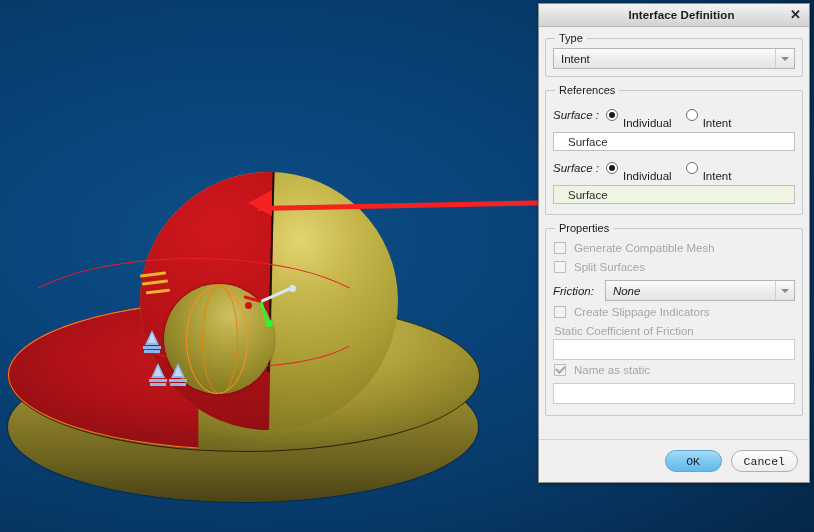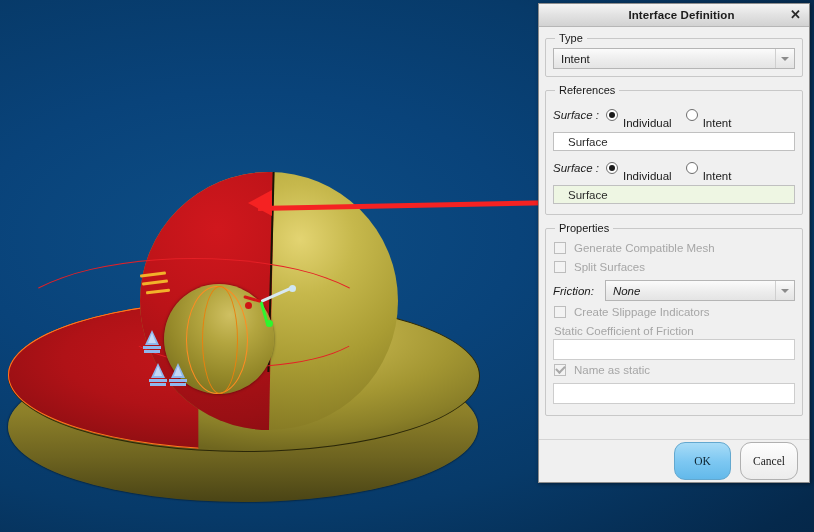--- a/index.html
+++ b/index.html
@@ -249,25 +249,25 @@
   }
 
   .btnbar {
     flex:0 0 auto; height:42px;
     border-top:1px solid #d4d4d4;
     background:#f0f0f0;
     display:flex; align-items:center; justify-content:flex-end;
     gap:9px; padding:0 11px;
   }
   .btn {
-    min-width:57px; height:38px; padding:0 12px;
+    min-width:57px; height:22px; padding:0 12px;
     font-size:11.5px; border-radius:11px;
     display:flex; align-items:center; justify-content:center;
     cursor:pointer; box-sizing:border-box;
-    font-family:Liberation Serif, serif;
+    font-family:Liberation Mono, monospace;
   }
   .btn-ok {
     background: linear-gradient(180deg, #a8dcf7 0%, #7ec8f2 50%, #63b9ea 100%);
     border:1px solid #63a8cf; color:#0e2430;
   }
   .btn-cancel {
     background: linear-gradient(180deg, #fdfdfd 0%, #ececec 100%);
     border:1px solid #b0b0b0; color:#1a1a1a;
   }
 </style>

